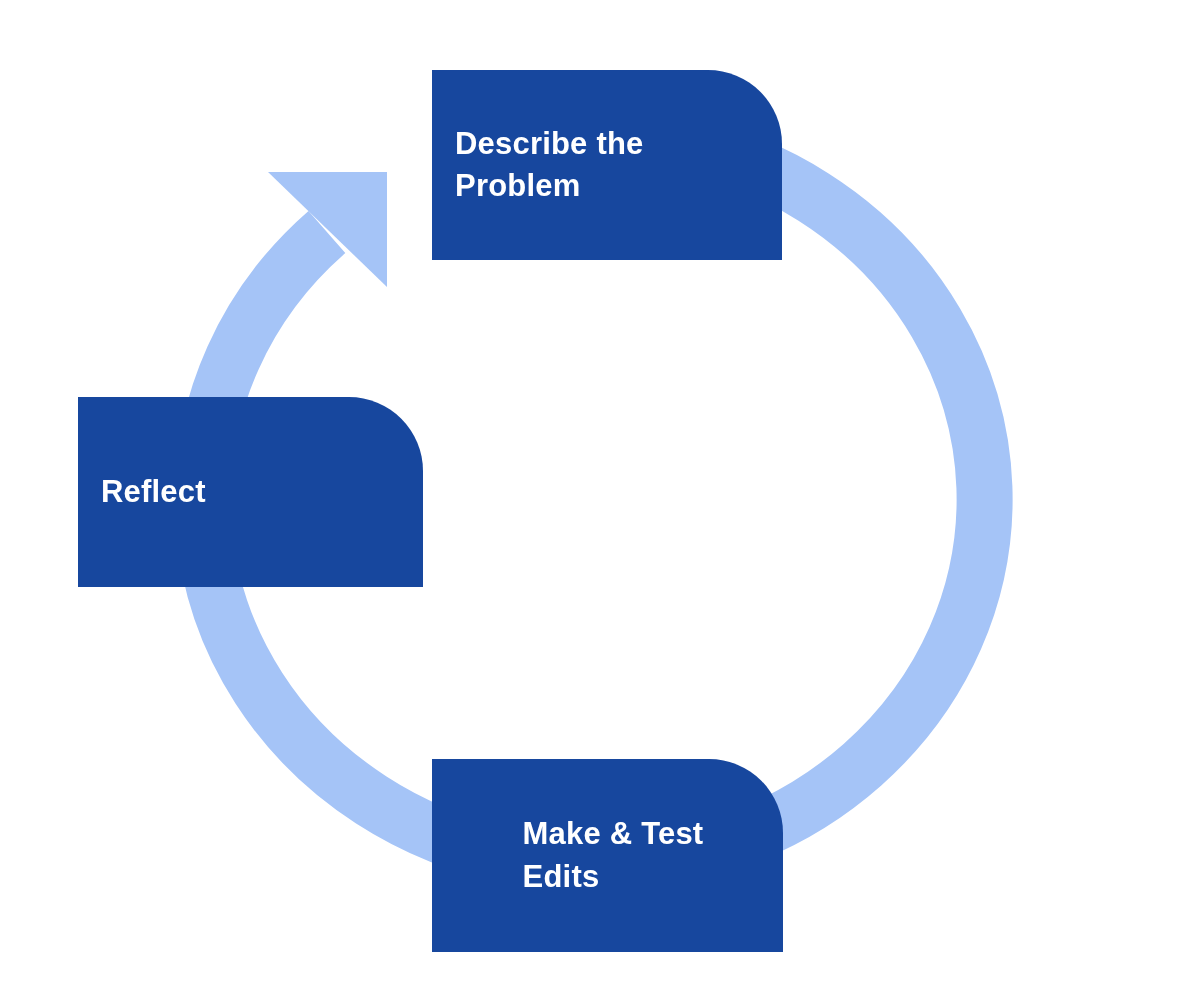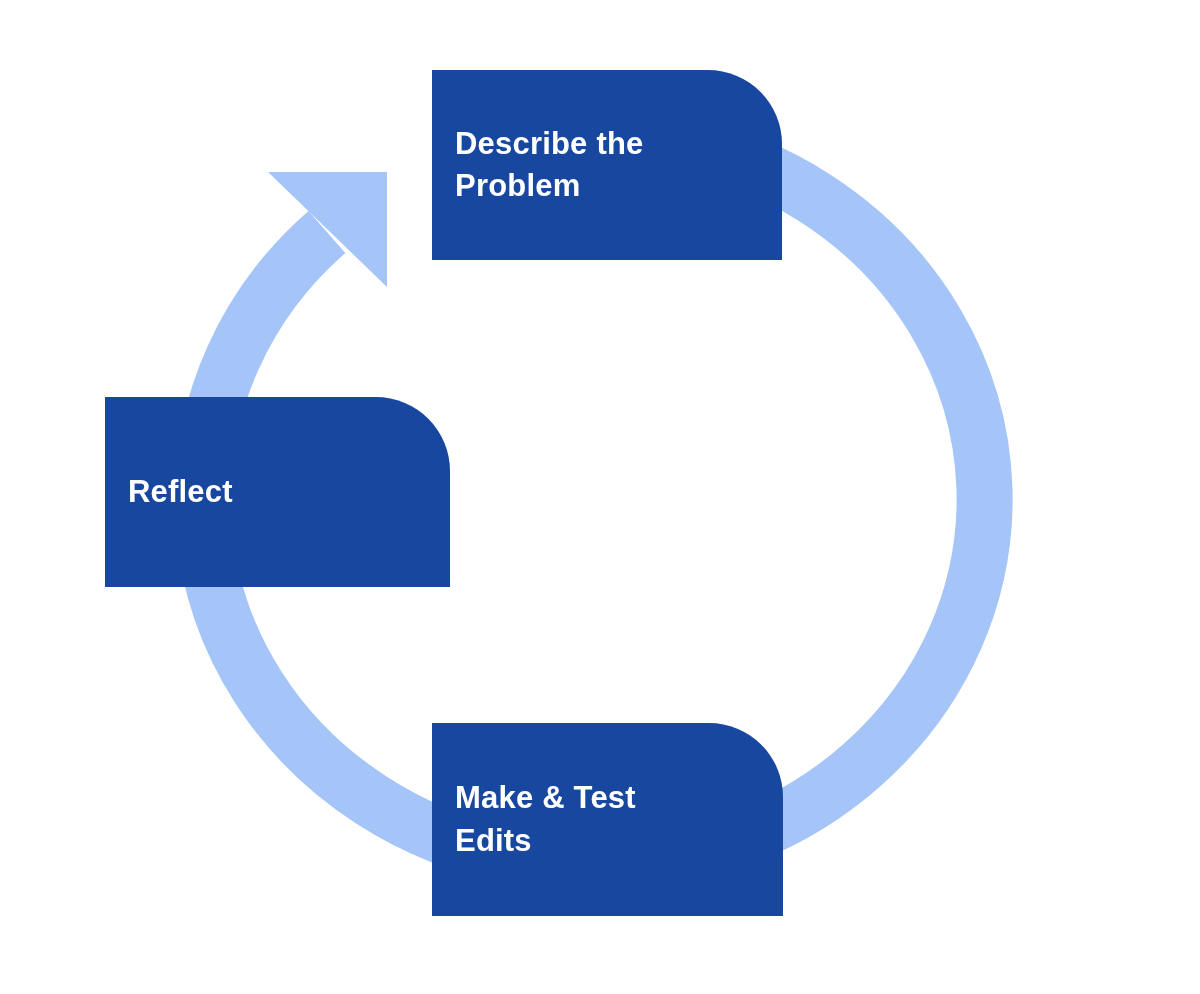--- a/index.html
+++ b/index.html
@@ -50,22 +50,22 @@
     font-weight: bold;
     font-size: 31px;
     line-height: 1.36;
     letter-spacing: 0.2px;
     white-space: pre-line;
     padding-left: 23px;
     padding-right: 12px;
   }
   .step-top    { left: 432px; top: 70px;  width: 350px; height: 190px; }
   .step-right  { left: 783px; top: 399px; width: 354px; height: 188px; }
-  .step-bottom { left: 432px; top: 723px; width: 351px; height: 193px; }
-  .step-left   { left: 78px;  top: 397px; width: 345px; height: 190px; margin-left: 27px; }
+  .step-bottom { left: 432px; top: 759px; width: 351px; height: 193px; justify-content: center; }
+  .step-left   { left: 78px;  top: 397px; width: 345px; height: 190px; }
 </style>
 </head>
 <body>
 
 <div class="canvas">
 
   <svg class="ring-svg" viewBox="0 0 1200 994" aria-hidden="true">
     <path class="ring-arc" d="M 661.4 139.3 A 391 365.5 0 1 1 326.9 232"></path>
     <polygon class="ring-arrowhead" points="268,172 387,172 387,287"></polygon>
   </svg>

